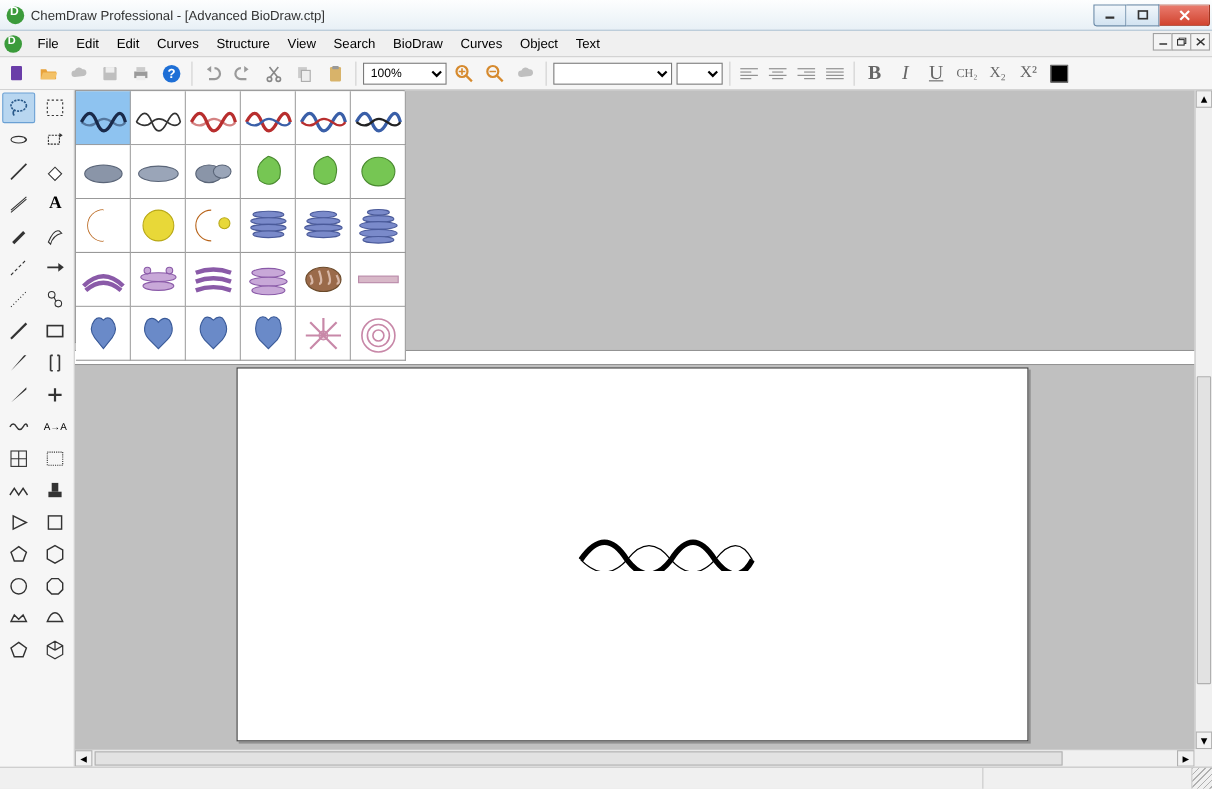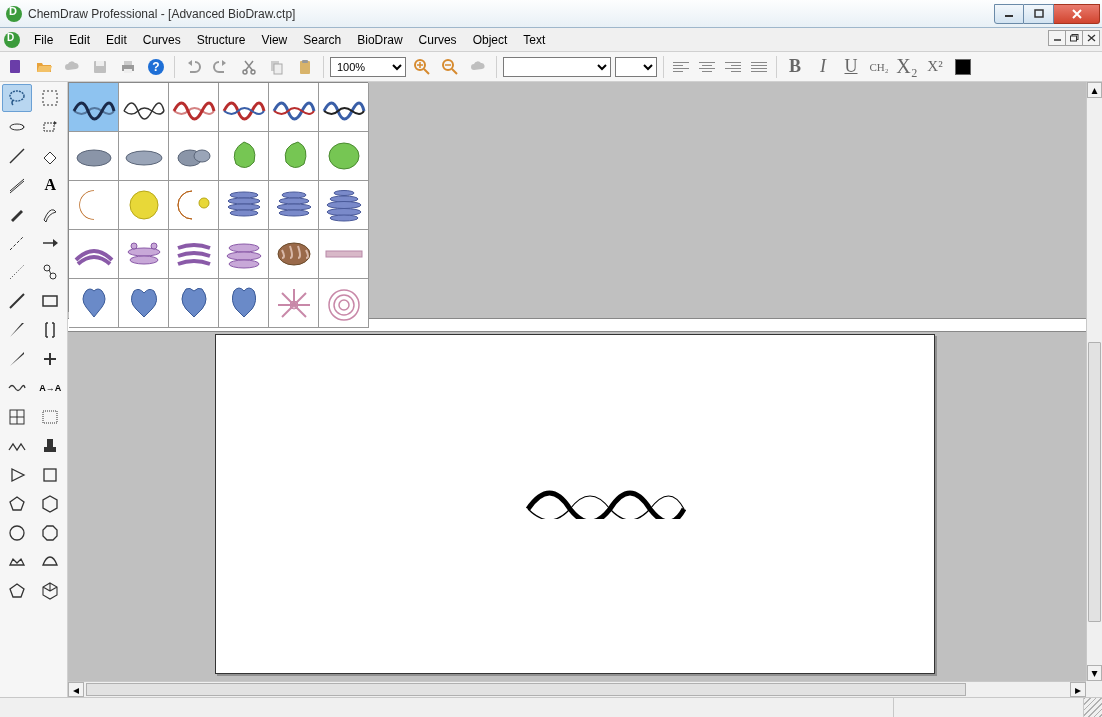--- a/index.html
+++ b/index.html
@@ -255,21 +255,21 @@
       <span style="width:100%"></span>
       <span style="width:100%"></span>
       <span style="width:100%"></span>
       <span style="width:100%"></span>
     </div>
   <div class="tsep"></div>
   <div class="fmt-btn bold">B</div>
   <div class="fmt-btn italic">I</div>
   <div class="fmt-btn underline">U</div>
   <div class="fmt-btn fmt-sub">CH₂</div>
-  <div class="fmt-btn" style="font-size:20px">X₂</div>
+  <div class="fmt-btn" style="font-size:14px">X₂</div>
   <div class="fmt-btn" style="font-size:15px">X²</div>
   <div class="tbtn">
       <div class="color-swatch"></div>
     </div>
 </div>
 
 <div class="workspace">
 
   <div class="tool-palette">
     <div class="tool-row">
@@ -397,21 +397,21 @@
           </svg>
         </div>
     </div>
     <div class="tool-row">
       <div class="tool-cell">
           <svg viewBox="0 0 20 20">
             <path d="M2 10q3-5 6 0t6 0 4 0" fill="none" stroke="#333" stroke-width="1.3"></path>
           </svg>
         </div>
       <div class="tool-cell">
-          <span style="font-size:9px;font-weight:bold">A→A</span>
+          <span style="font-size:9px;font-weight:normal">A→A</span>
         </div>
     </div>
     <div class="tool-row">
       <div class="tool-cell">
           <svg viewBox="0 0 20 20">
             <rect x="3" y="3" width="14" height="14" fill="none" stroke="#333"></rect>
             <line x1="10" y1="3" x2="10" y2="17" stroke="#333"></line>
             <line x1="3" y1="10" x2="17" y2="10" stroke="#333"></line>
           </svg>
         </div>

